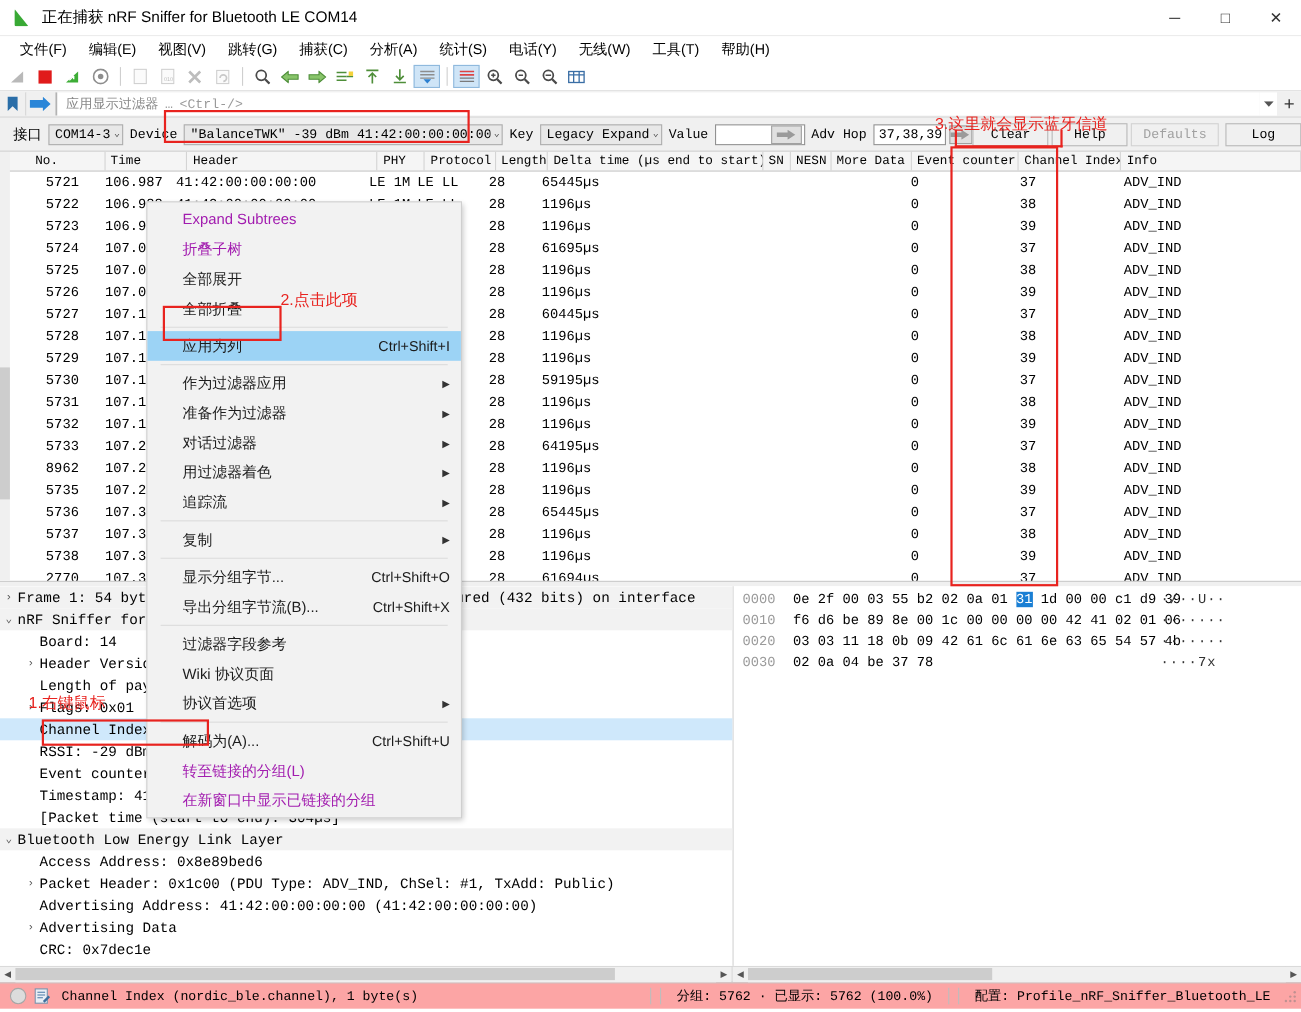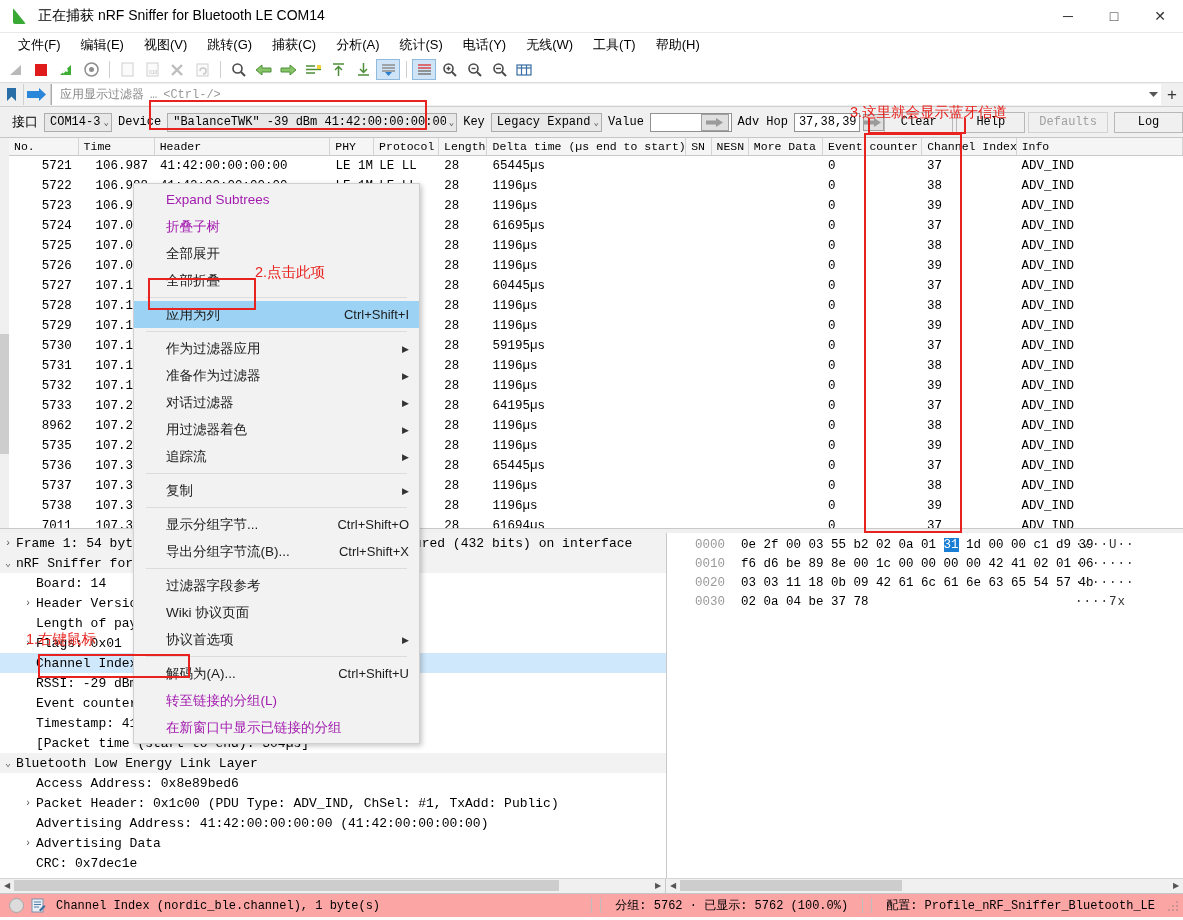--- a/index.html
+++ b/index.html
@@ -70,21 +70,21 @@
   
   .hsplit{height:4px;background:#f0f0f0;}
 
   
   .panes{display:flex;height:345px;}
   .detail{width:666px;background:#fff;position:relative;overflow:hidden;border-right:1px solid #c9c9c9;}
   .drow{height:20px;display:flex;align-items:center;font-family:"Liberation Mono",monospace;font-size:13px;white-space:nowrap;}
   .drow.sel{background:#cfe8fb;}
   .drow.grp{background:#f2f2f2;}
   .twisty{width:16px;text-align:center;color:#555;font-size:10px;flex:0 0 16px;}
-  .bytes{flex:1;background:#fff;position:relative;overflow:hidden;margin-left:20px;}
+  .bytes{flex:1;background:#fff;position:relative;overflow:hidden;}
   .brow{height:19px;display:flex;align-items:center;font-family:"Liberation Mono",monospace;font-size:12.5px;white-space:nowrap;}
   .boff{width:48px;color:#9a9a9a;padding-left:8px;box-sizing:border-box;}
   .bhex{width:340px;padding-left:6px;box-sizing:border-box;letter-spacing:0px;}
   .bhex .hl{background:#1a7fd4;color:#fff;}
   .bascii{color:#333;letter-spacing:1px;}
 
   
   .botscroll{height:14px;display:flex;background:#f0f0f0;border-top:1px solid #d4d4d4;}
   .sbtn{width:14px;height:13px;display:flex;align-items:center;justify-content:center;font-size:8px;color:#555;background:#f0f0f0;}
   .strack{flex:1;background:#f0f0f0;position:relative;}
@@ -344,21 +344,21 @@
     <div class="nbtn disabled" style="width:84px;margin-left:3px;">
       <span>Defaults</span>
       </div>
     <div class="nbtn" style="width:84px;margin-left:6px;">
       <span>Log</span>
       </div>
   </div>
 
   <div class="pktlist">
     <div class="hdrrow" id="pl-header">
-        <div class="hdrcell" style="width: 75px; margin-left: 9px;">No.</div>
+        <div class="hdrcell" style="width: 75px; margin-left: 27px;">No.</div>
         <div class="hdrcell" style="width: 82px;">Time</div>
         <div class="hdrcell" style="width: 190px;">Header</div>
         <div class="hdrcell" style="width: 47px;">PHY</div>
         <div class="hdrcell" style="width: 70px;">Protocol</div>
         <div class="hdrcell" style="width: 52px;">Length</div>
         <div class="hdrcell" style="width: 215px;">Delta time (µs end to start)</div>
         <div class="hdrcell" style="width: 27px;">SN</div>
         <div class="hdrcell" style="width: 40px;">NESN</div>
         <div class="hdrcell" style="width: 80px;">More Data</div>
         <div class="hdrcell" style="width: 107px;">Event counter</div>
@@ -630,21 +630,21 @@
           <div class="pcell" style="width: 52px;">28</div>
           <div class="pcell" style="width: 215px;">1196µs</div>
           <div class="pcell" style="width: 27px;"></div>
           <div class="pcell" style="width: 40px;"></div>
           <div class="pcell" style="width: 80px;"></div>
           <div class="pcell" style="width: 107px; text-align: left;">0</div>
           <div class="pcell" style="width: 102px;">39</div>
           <div class="pcell" style="width: 180px;">ADV_IND</div>
         </div>
         <div class="prow">
-          <div class="pcell num" style="width: 75px; margin-left: 9px;">7011</div>
+          <div class="pcell num" style="width: 75px; margin-left: 9px;">2770</div>
           <div class="pcell num" style="width: 82px;">107.377</div>
           <div class="pcell" style="width: 190px;">41:42:00:00:00:00</div>
           <div class="pcell" style="width: 47px;">LE 1M</div>
           <div class="pcell" style="width: 70px;">LE LL</div>
           <div class="pcell" style="width: 52px;">28</div>
           <div class="pcell" style="width: 215px;">61694µs</div>
           <div class="pcell" style="width: 27px;"></div>
           <div class="pcell" style="width: 40px;"></div>
           <div class="pcell" style="width: 80px;"></div>
           <div class="pcell" style="width: 107px; text-align: left;">0</div>

